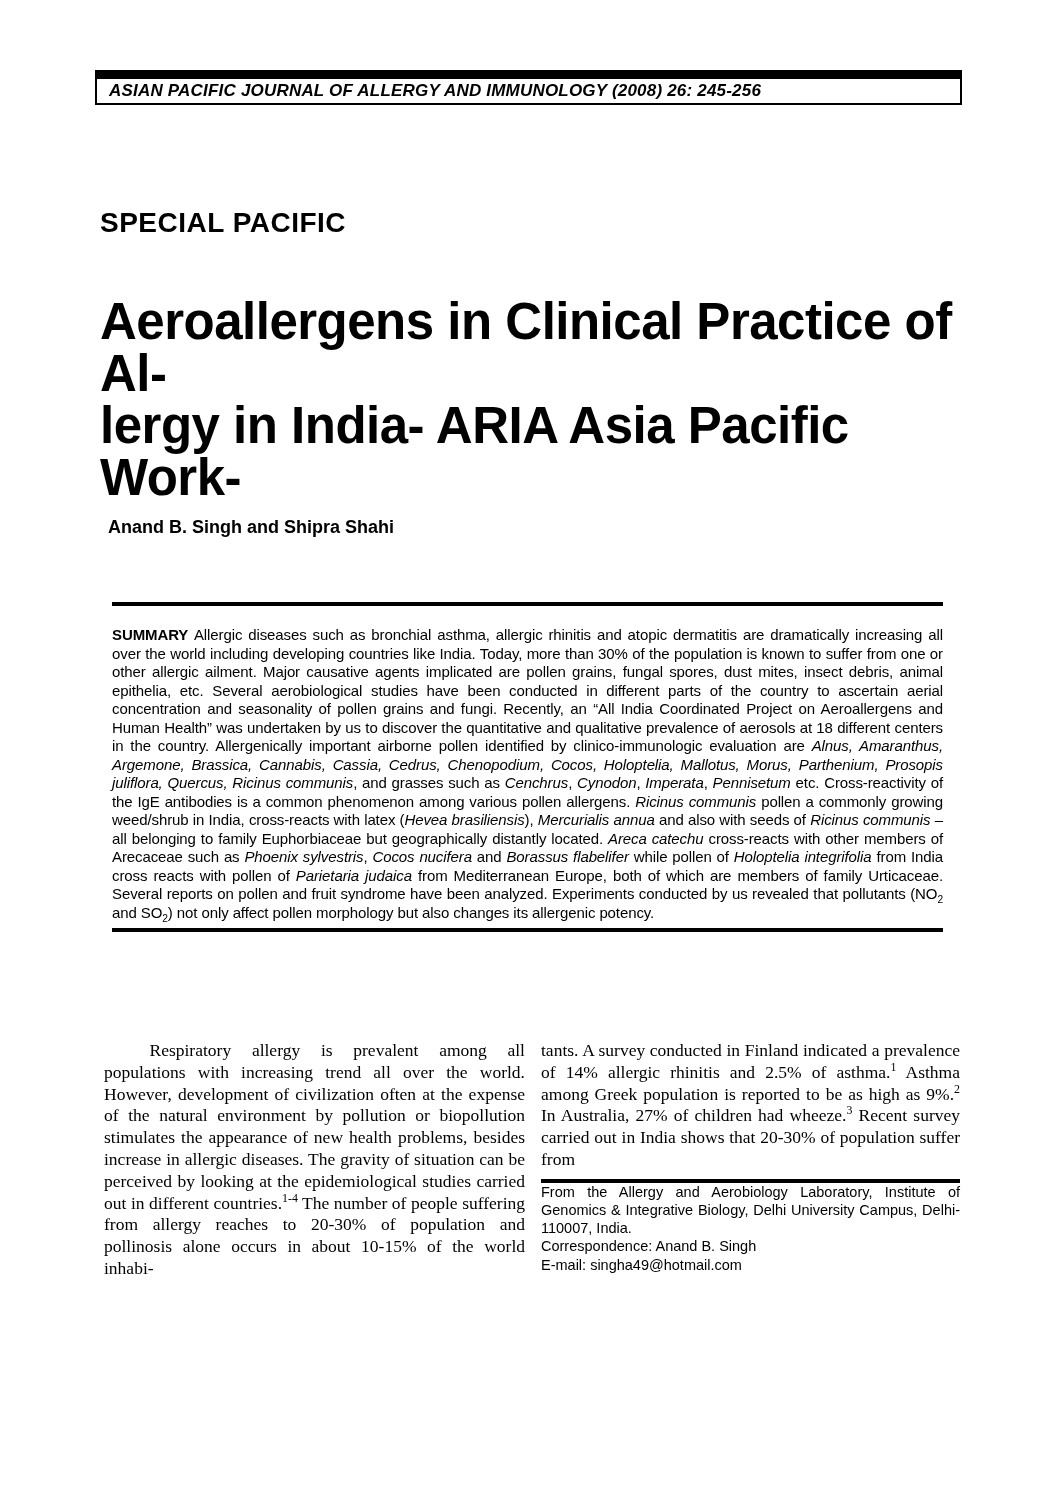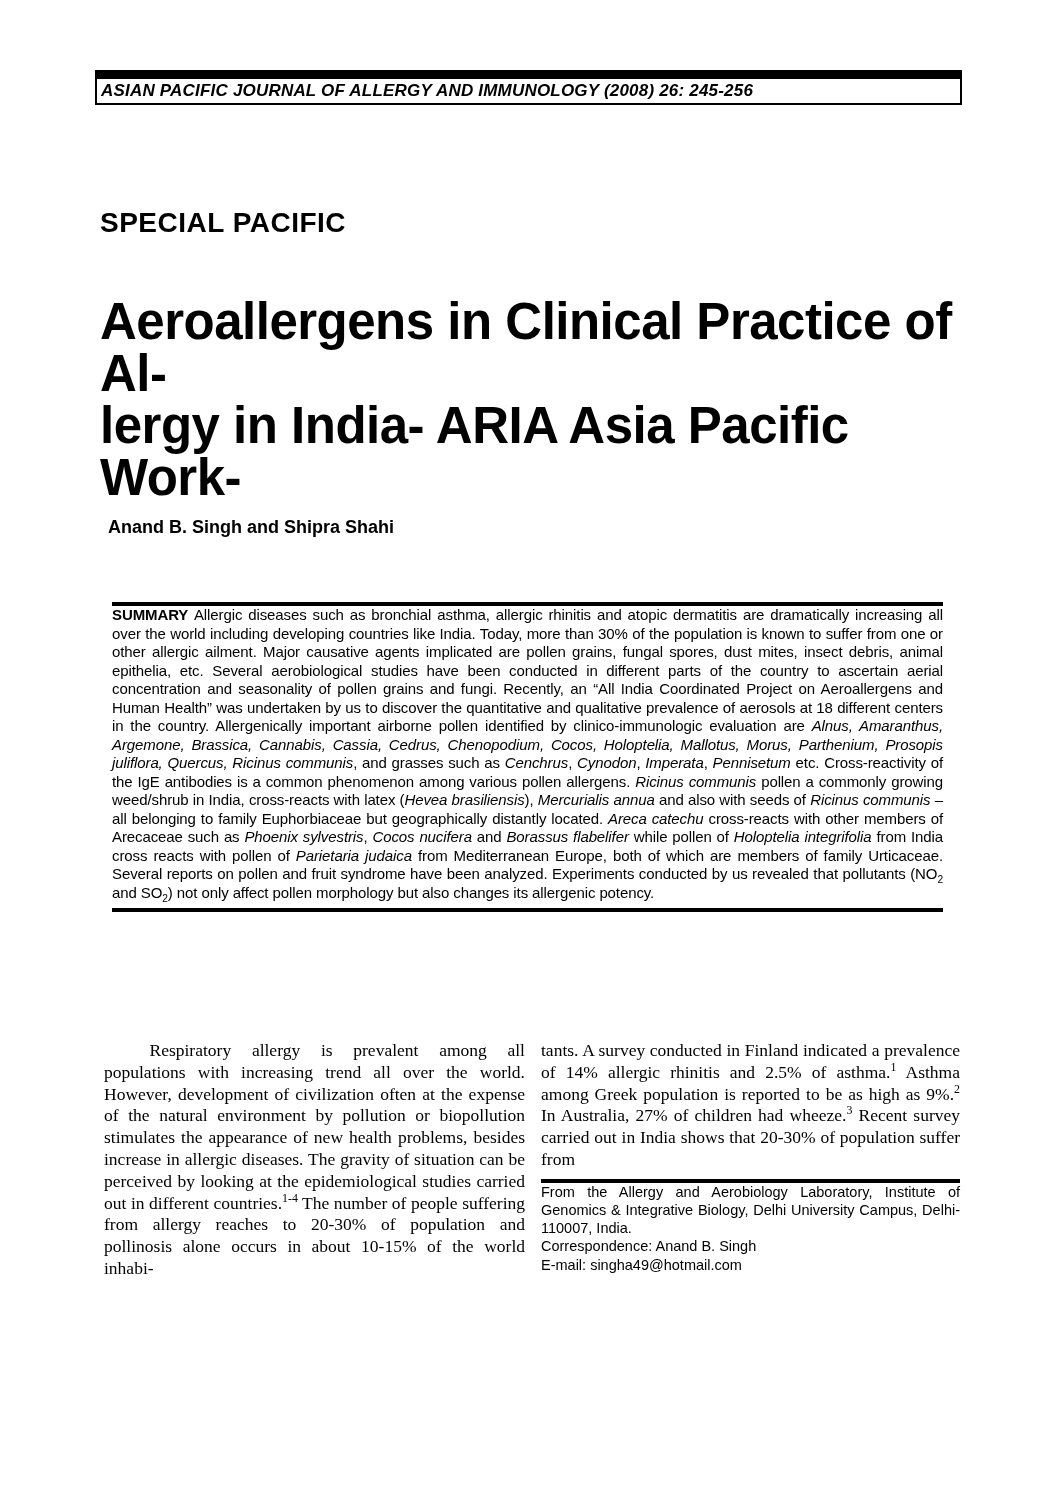--- a/index.html
+++ b/index.html
@@ -27,21 +27,21 @@
     border-right: 2px solid #000;
     border-bottom: 2px solid #000;
   }
   .journal-box .journal-text {
     font-family: "Liberation Sans", sans-serif;
     font-weight: bold;
     font-style: italic;
     font-size: 17px;
     line-height: 24px;
     height: 24px;
-    padding-left: 4px;
+    padding-left: 12px;
     white-space: nowrap;
     letter-spacing: 0.2px;
   }
   
   .section-label {
     position: absolute;
     left: 100px;
     top: 207px;
     font-weight: bold;
     font-size: 28px;
@@ -67,21 +67,21 @@
     font-size: 18px;
   }
   
   .summary-block {
     position: absolute;
     left: 112px;
     top: 602px;
     width: 831px;
     border-top: 4px solid #000;
     border-bottom: 4px solid #000;
-    padding: 0 0 6px 0;
+    padding: 20px 0 6px 0;
   }
   .summary-text {
     font-family: "Liberation Sans", sans-serif;
     font-size: 15px;
     line-height: 18.5px;
     text-align: justify;
     letter-spacing: -0.1px;
   }
   
   .body-col {

